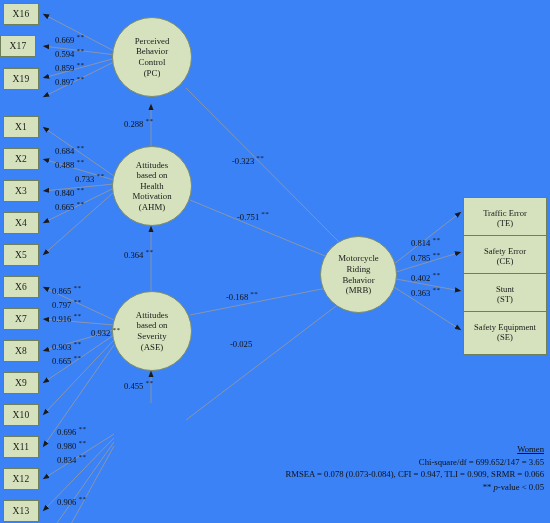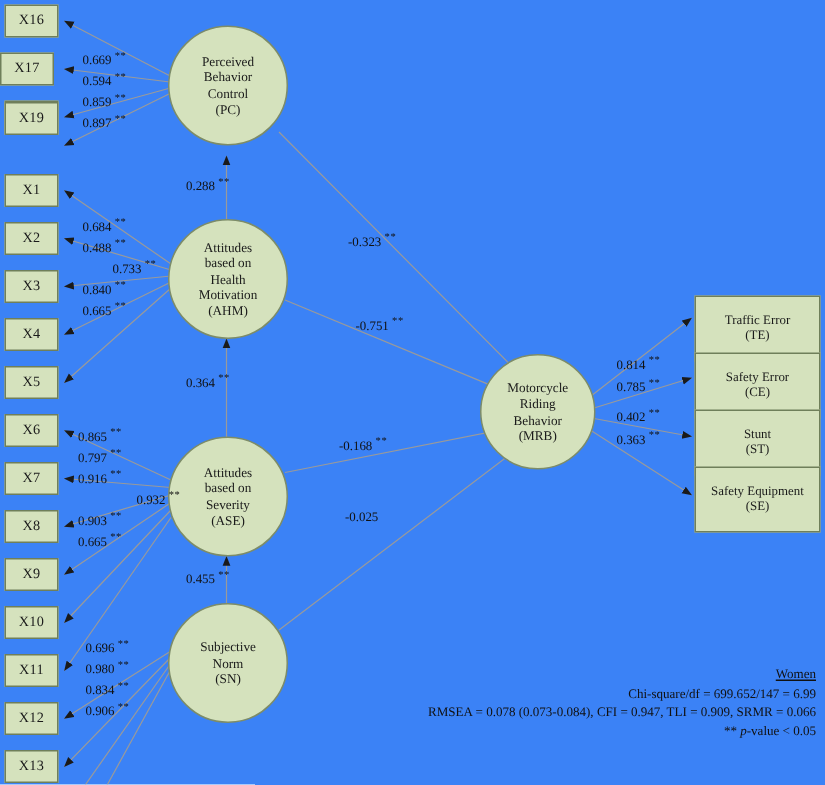--- a/index.html
+++ b/index.html
@@ -178,25 +178,20 @@
     <span>(AHM)</span>
   </div>
 
   <div class="latent" style="left:112px; top:291px; width:78px; height:78px;">
     <span>Attitudes</span>
     <span>based on</span>
     <span>Severity</span>
     <span>(ASE)</span>
   </div>
 
-  <div class="latent" style="left:112px; top:402px; width:78px; height:78px;">
-    <span>Subjective</span>
-    <span>Norm</span>
-    <span>(SN)</span>
-  </div>
 
   <div class="latent" style="left:320px; top:236px; width:75px; height:75px;">
     <span>Motorcycle</span>
     <span>Riding</span>
     <span>Behavior</span>
     <span>(MRB)</span>
   </div>
 
   <div class="out-box" style="top:197px;">
     <span>Traffic Error</span>
@@ -229,36 +224,36 @@
   <div class="lbl" style="left:52px; top:285px;"><span>0.865</span> <span class="st">**</span></div>
   <div class="lbl" style="left:52px; top:299px;"><span>0.797</span> <span class="st">**</span></div>
   <div class="lbl" style="left:52px; top:313px;"><span>0.916</span> <span class="st">**</span></div>
   <div class="lbl" style="left:52px; top:327px;padding-left:39px;"><span>0.932</span> <span class="st">**</span></div>
   <div class="lbl" style="left:52px; top:341px;"><span>0.903</span> <span class="st">**</span></div>
   <div class="lbl" style="left:52px; top:355px;"><span>0.665</span> <span class="st">**</span></div>
 
   <div class="lbl" style="left:57px; top:426px;"><span>0.696</span> <span class="st">**</span></div>
   <div class="lbl" style="left:57px; top:440px;"><span>0.980</span> <span class="st">**</span></div>
   <div class="lbl" style="left:57px; top:454px;"><span>0.834</span> <span class="st">**</span></div>
-  <div class="lbl" style="left:57px; top:468px;"><span>0.906</span> <span class="st">**</span></div>
+  <div class="lbl" style="left:57px; top:496px;"><span>0.906</span> <span class="st">**</span></div>
 
   <div class="lbl" style="left:411px; top:237px;"><span>0.814</span> <span class="st">**</span></div>
   <div class="lbl" style="left:411px; top:252px;"><span>0.785</span> <span class="st">**</span></div>
   <div class="lbl" style="left:411px; top:272px;"><span>0.402</span> <span class="st">**</span></div>
   <div class="lbl" style="left:411px; top:287px;"><span>0.363</span> <span class="st">**</span></div>
 
   <div class="lbl" style="left:124px; top:118px;"><span>0.288</span> <span class="st">**</span></div>
   <div class="lbl" style="left:124px; top:249px;"><span>0.364</span> <span class="st">**</span></div>
   <div class="lbl" style="left:124px; top:380px;"><span>0.455</span> <span class="st">**</span></div>
 
   <div class="lbl" style="left:232px; top:155px;"><span>-0.323</span> <span class="st">**</span></div>
   <div class="lbl" style="left:237px; top:211px;"><span>-0.751</span> <span class="st">**</span></div>
   <div class="lbl" style="left:226px; top:291px;"><span>-0.168</span> <span class="st">**</span></div>
   <div class="lbl" style="left:230px; top:340px;"><span>-0.025</span></div>
 
   <div class="stats" style="top:443px;">
     <div class="hdr">Women</div>
-    <div>Chi-square/df = 699.652/147 = 6.99</div>
+    <div>Chi-square/df = 699.652/147 = 3.65</div>
     <div>RMSEA = 0.078 (0.073-0.084), CFI = 0.947, TLI = 0.909, SRMR = 0.066</div>
     <div><span class="st">**</span> <i>p</i><span>-value &lt; 0.05</span></div>
   </div>
 
 </div>
 
 </body></html>

